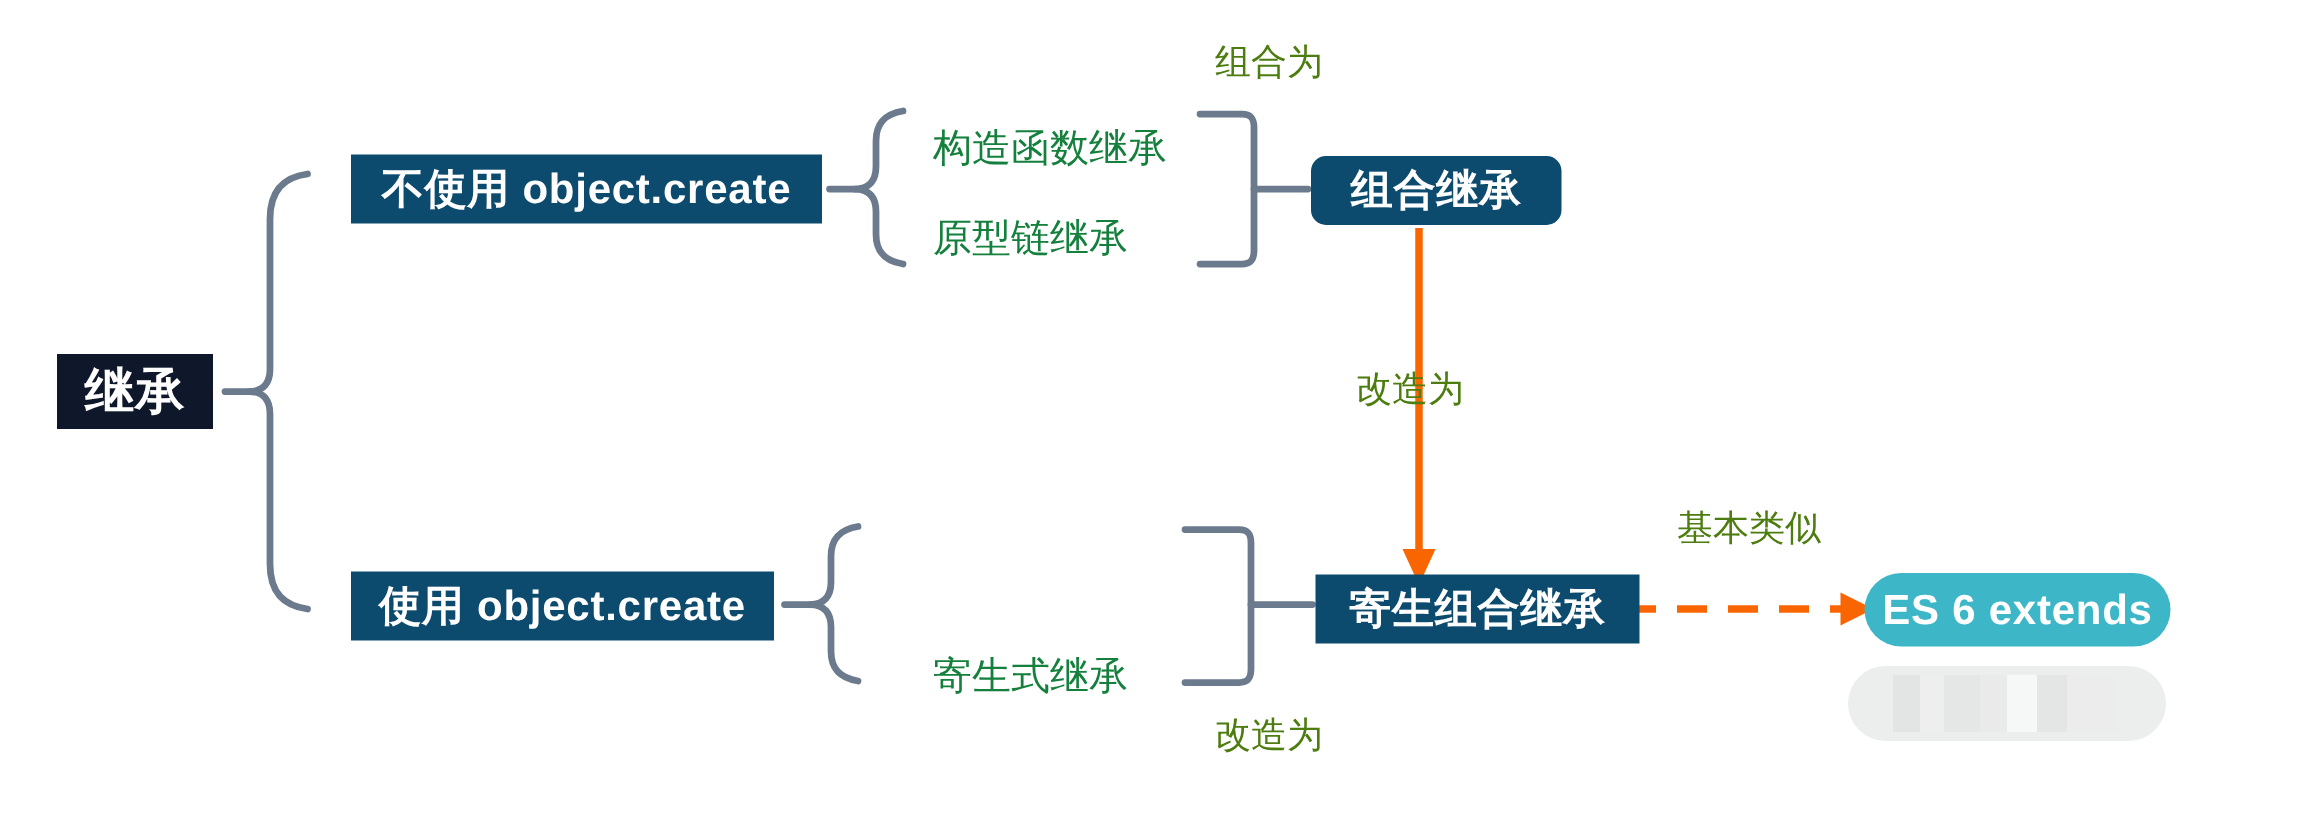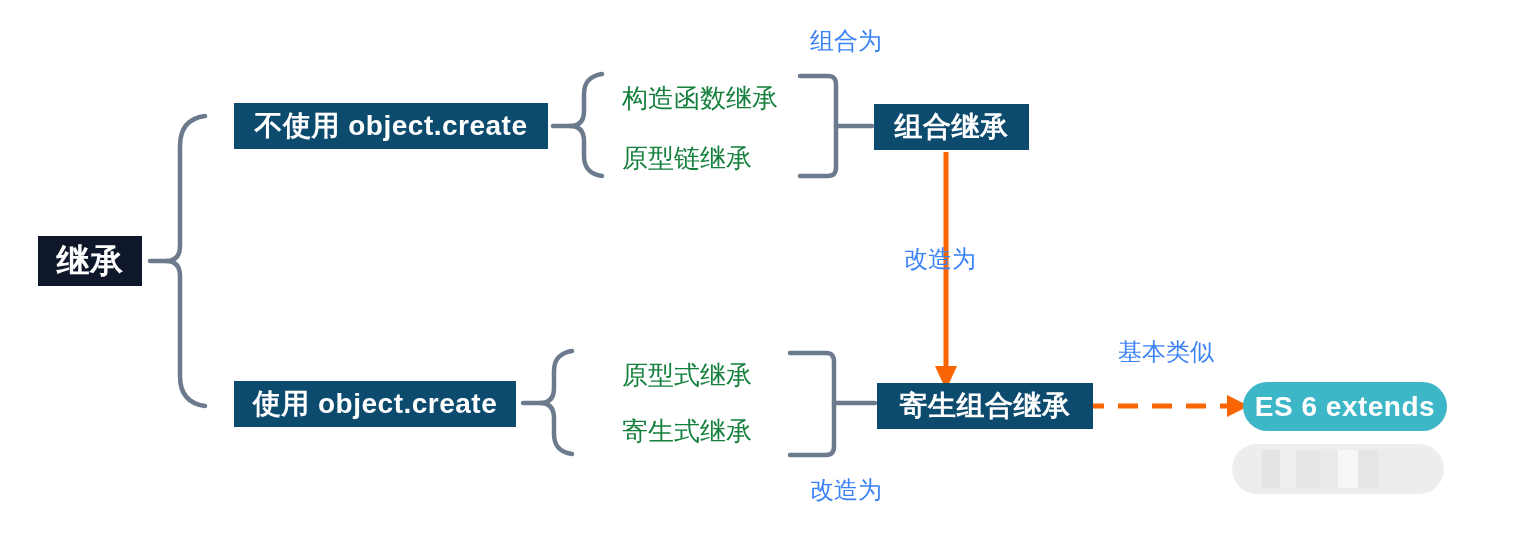--- a/index.html
+++ b/index.html
@@ -50,21 +50,21 @@
   }
   .leaf {
     position: absolute;
     color: #15803d;
     font-size: 26px;
     white-space: nowrap;
     z-index: 5;
   }
   .edge-label {
     position: absolute;
-    color: #3b82f6;
+    color: #4d7c0f;
     font-size: 24px;
     white-space: nowrap;
     z-index: 5;
   }
   .watermark {
     position: absolute;
     left: 1232px;
     top: 444px;
     width: 212px;
     height: 50px;
@@ -130,28 +130,27 @@
 
   <div class="node node-root" style="left:38px; top:236px; width:104px; height:50px;">继承</div>
 
   <div class="node node-teal" style="left:234px; top:103px; width:314px; height:46px;">不使用 object.create</div>
 
   <div class="leaf" style="left:622px; top:81px;">构造函数继承</div>
   <div class="leaf" style="left:622px; top:141px;">原型链继承</div>
 
   <div class="edge-label" style="left:810px; top:25px;">组合为</div>
 
-  <div class="node node-teal" style="left:874px; top:104px; width:155px; height:46px;">组合继承</div>
+  <div class="node node-teal" style="left:874px; top:104px; width:167px; height:46px;border-radius:10px;">组合继承</div>
 
   <div class="edge-label" style="left:904px; top:243px;">改造为</div>
 
   <div class="node node-teal" style="left:234px; top:381px; width:282px; height:46px;">使用 object.create</div>
 
-  <div class="leaf" style="left:622px; top:358px;">原型式继承</div>
-  <div class="leaf" style="left:622px; top:414px;font-family:Liberation Mono, monospace;">寄生式继承</div>
+  <div class="leaf" style="left:622px; top:433px;font-family:Liberation Mono, monospace;">寄生式继承</div>
 
   <div class="node node-teal" style="left:877px; top:383px; width:216px; height:46px;">寄生组合继承</div>
 
   <div class="edge-label" style="left:810px; top:474px;">改造为</div>
 
   <div class="edge-label" style="left:1118px; top:336px;">基本类似</div>
 
   <div class="node node-pill" style="left:1243px; top:382px; width:204px; height:49px;">ES 6 extends</div>
 
 </div>

